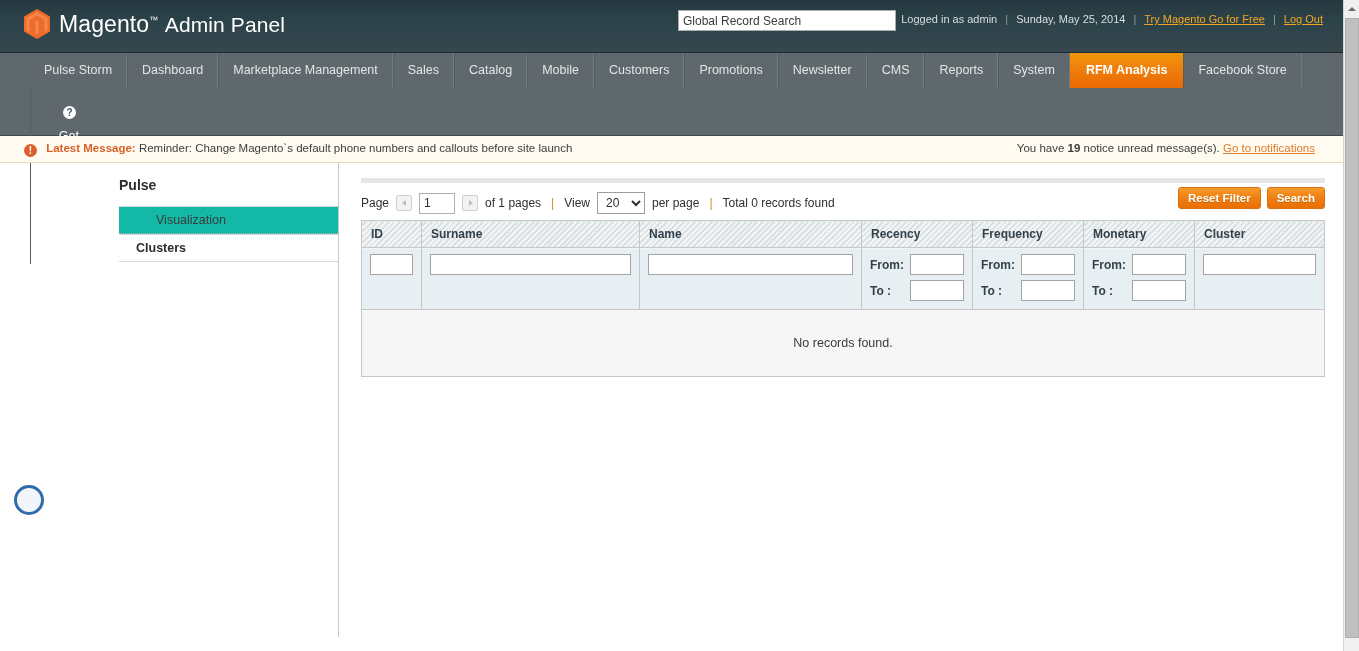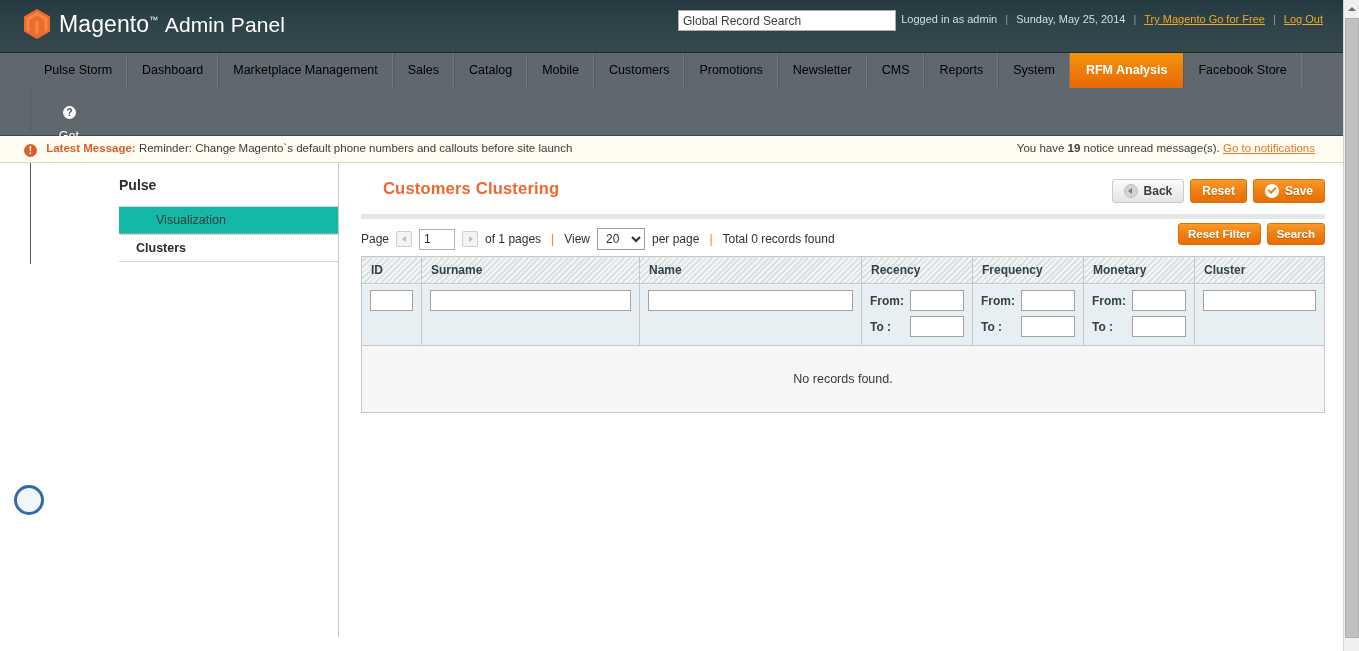--- a/index.html
+++ b/index.html
@@ -73,21 +73,21 @@
     padding-left: 30px;
   }
   .nav-list { list-style: none; margin: 0; padding: 0; }
   .nav-list > li {
     float: left;
     border-right: 1px solid #717a7f;
     border-left: 1px solid #545d62;
   }
   .nav-list > li:first-child { border-left: none; }
   .nav-list > li > a {
-    display: block; color: #000000; font-size: 12.5px;
+    display: block; color: #e5e5e5; font-size: 12.5px;
     text-decoration: none; padding: 10px 14px 11px 14px; line-height: 14px;
   }
   .nav-list > li.active { border: none; }
   .nav-list > li.active > a {
     background: linear-gradient(to bottom, #f2960b 0%, #ee7c0b 52%, #e96902 100%);
     color: #fff; font-weight: bold; padding: 10px 16px 11px 16px;
   }
   .nav-list > li.gethelp { border-right: none; }
   .nav-list > li.gethelp > a {
     width: 62px; text-align: right; padding: 9px 14px 11px 14px;
@@ -365,36 +365,20 @@
           <a href="#">Visualization</a>
         </li>
         <li class="bold">
           <a href="#">Clusters</a>
         </li>
       </ul>
     </div>
 
     <div class="main">
 
-      <div class="page-head">
-        <div class="page-title">Customers Clustering</div>
-        <div class="head-actions">
-          <button class="btn">
-            <span class="ico-circle ico-back"></span>
-            <span>Back</span>
-          </button>
-          <button class="btn btn-orange">
-            <span>Reset</span>
-          </button>
-          <button class="btn btn-orange">
-            <span class="ico-circle ico-check"></span>
-            <span>Save</span>
-          </button>
-        </div>
-      </div>
 
       <div class="rule"></div>
 
       <div class="grid-toolbar">
         <div class="pager">
           <span>Page</span>
           <span class="pg-btn prev"></span>
           <input class="pg-input" type="text" value="1" style="">
           <span class="pg-btn next"></span>
           <span>of 1 pages</span>

